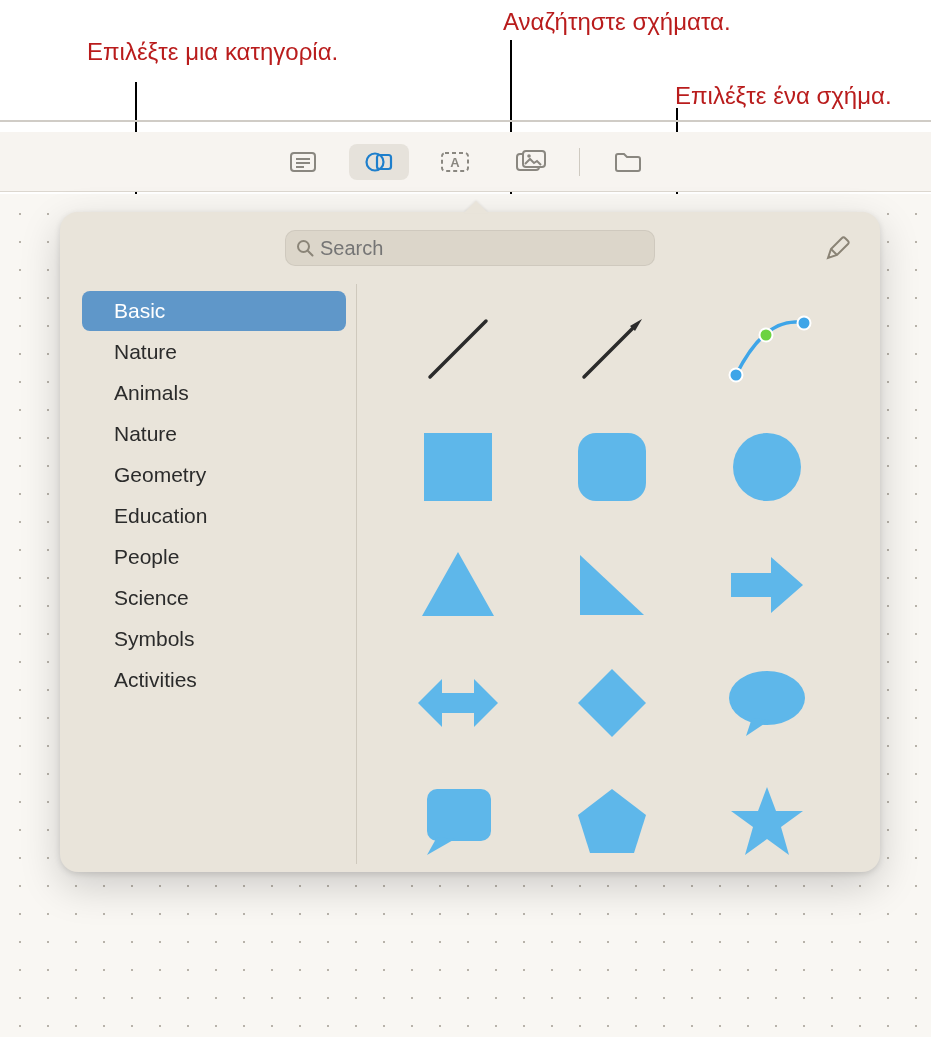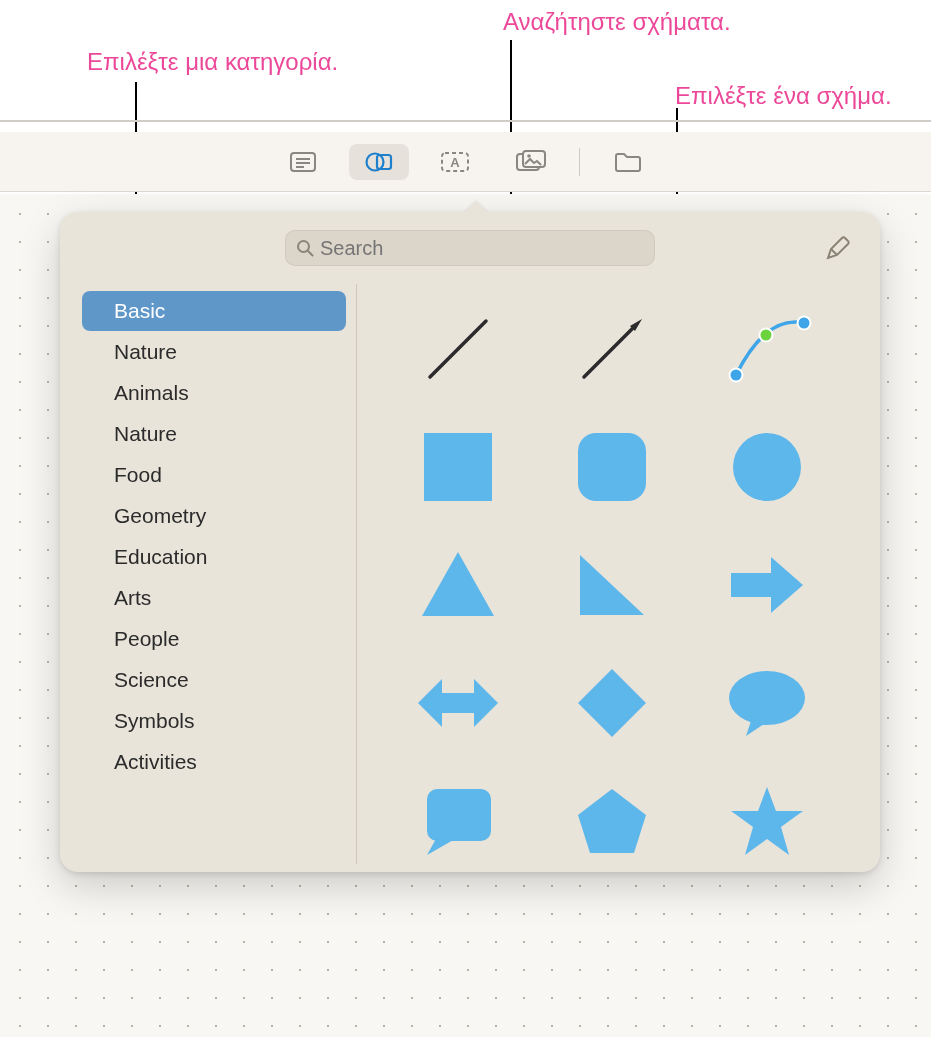--- a/index.html
+++ b/index.html
@@ -1,20 +1,20 @@
 <!DOCTYPE html>
 <html><head>
 <meta charset="utf-8">
 <style>
 * { box-sizing: border-box; margin: 0; padding: 0; }
 html, body { width: 931px; height: 1037px; font-family: -apple-system, "Helvetica Neue", Arial, sans-serif; background: #fff; }
 
 .canvas { position: relative; width: 931px; height: 1037px; }
 
-.callout { position: absolute; font-size: 24px; color: #ec4899; line-height: 32px; }
+.callout { position: absolute; font-size: 24px; color: #b91c1c; line-height: 32px; }
 .callout-line { position: absolute; background: #000; }
 
 .hr { position: absolute; left: 0; right: 0; top: 120px; height: 2px; background: #d0ccc6; }
 
 .toolbar {
   position: absolute; top: 132px; left: 0; right: 0; height: 60px;
   display: flex; justify-content: center; align-items: center; gap: 0;
   background: #f7f4f0;
   border-bottom: 1px solid #dcd7cf;
 }
@@ -88,21 +88,21 @@
 
 </style>
 </head>
 <body>
 
 <div class="canvas">
 
   <div class="callout" style="left:503px; top:6px;">Αναζήτηστε σχήματα.</div>
   <div class="callout-line" style="left:510px; top:40px; width:2px; height:198px;"></div>
 
-  <div class="callout" style="left:87px; top:46px;text-align:center;">Επιλέξτε μια κατηγορία.</div>
+  <div class="callout" style="left:87px; top:36px;text-align:center;">Επιλέξτε μια κατηγορία.</div>
   <div class="callout-line" style="left:135px; top:82px; width:2px; height:240px;"></div>
 
   <div class="callout" style="left:675px; top:80px;">Επιλέξτε ένα σχήμα.</div>
   <div class="callout-line" style="left:676px; top:108px; width:2px; height:184px;"></div>
   <div class="bracket-h" style="left:420px; top:291px; width:415px;"></div>
   <div class="callout-line" style="left:627px; top:293px; width:2px; height:13px; background:#000;"></div>
 
   <div class="callout" style="left:489px; top:956px; white-space:pre-line;">Κάντε κύλιση για να δείτε
 περισσότερα σχήματα.</div>
   <div class="callout-line" style="left:533px; top:830px; width:2px; height:124px;"></div>
@@ -166,24 +166,22 @@
           <line x1="7" y1="13" x2="13" y2="19" stroke="currentColor" stroke-width="2"></line>
         </svg>
     </div>
 
     <div class="body-area">
       <div class="sidebar">
         <div class="cat selected">Basic</div>
         <div class="cat">Nature</div>
         <div class="cat">Animals</div>
         <div class="cat">Nature</div>
-        <div class="cat">Food</div>
         <div class="cat">Geometry</div>
         <div class="cat">Education</div>
-        <div class="cat">Arts</div>
         <div class="cat">People</div>
         <div class="cat">Science</div>
         <div class="cat">Symbols</div>
         <div class="cat">Activities</div>
       </div>
 
       <div class="shapes-pane">
         <div class="shape-grid">
 
           <div class="shape-cell">

